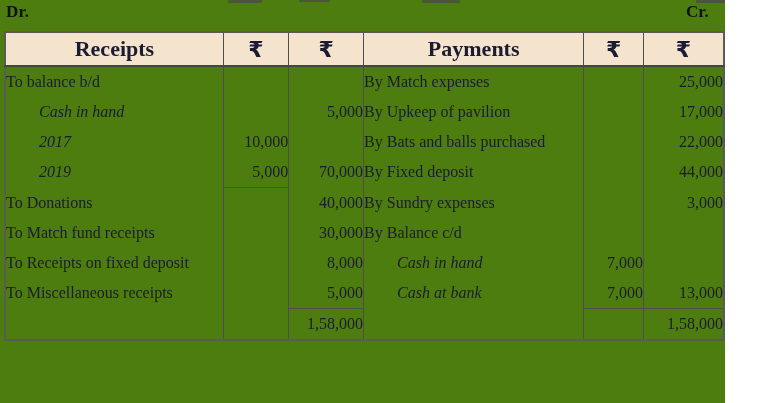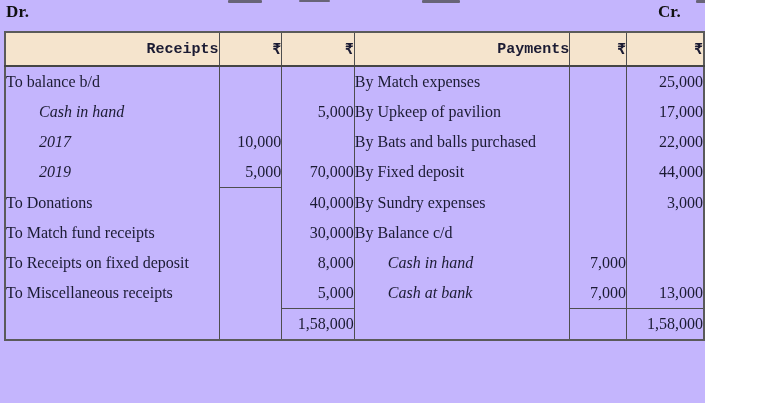--- a/index.html
+++ b/index.html
@@ -5,49 +5,49 @@
   :root{
     --border:#4e4e4e;
     --outer:#5a5a5a;
     --header-bg:#f5e4cd;
     --text:#1b1b33;
   }
   html,body{margin:0;padding:0;background:#ffffff;}
   .page{
     position:relative;
     width:705px;height:403px;
-    background:#c4b5fd;
+    background:#4d7c0f;
     font-family:"Liberation Serif","DejaVu Serif",serif;
     color:var(--text);
     overflow:hidden;
+    padding-left:20px;
   }
   .artifact{
     position:absolute;top:0;height:3px;background:#4a4a4a;opacity:.75;border-radius:1px;
   }
   .corner{
     position:absolute;top:2px;
     font-weight:bold;font-size:17px;color:#101010;
     letter-spacing:.2px;
   }
   .corner.dr{left:6px;}
-  .corner.cr{right:24px;}
+  .corner.cr{right:16px;}
   table.acct{
     position:absolute;left:4px;top:31px;
     border-collapse:collapse;table-layout:fixed;
     border:2px solid var(--outer);
   }
   table.acct th{
     background:var(--header-bg);
     height:32px;
-    font-size:15px;font-weight:bold;
-    text-align:right;vertical-align:middle;
+    font-size:22px;font-weight:bold;
+    text-align:center;vertical-align:middle;
     border-bottom:2px solid #454545;
     padding:0;
     color:var(--text);
-    font-family:Liberation Mono, monospace;
   }
   table.acct th+th, table.acct td+td{
     border-left:1.5px solid var(--border);
   }
   table.acct td{
     height:30px;padding:0;
     font-size:16px;vertical-align:middle;
     white-space:nowrap;overflow:hidden;
   }
   td.lbl{text-align:left;padding-left:9px;}

